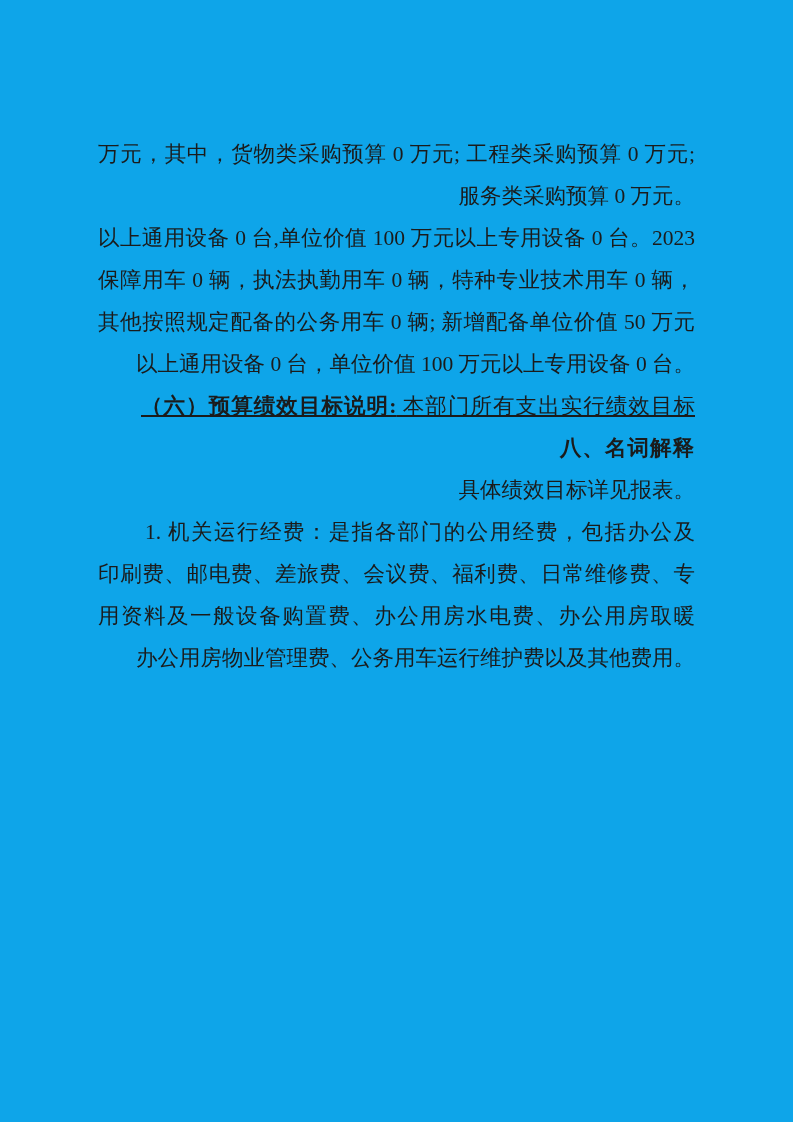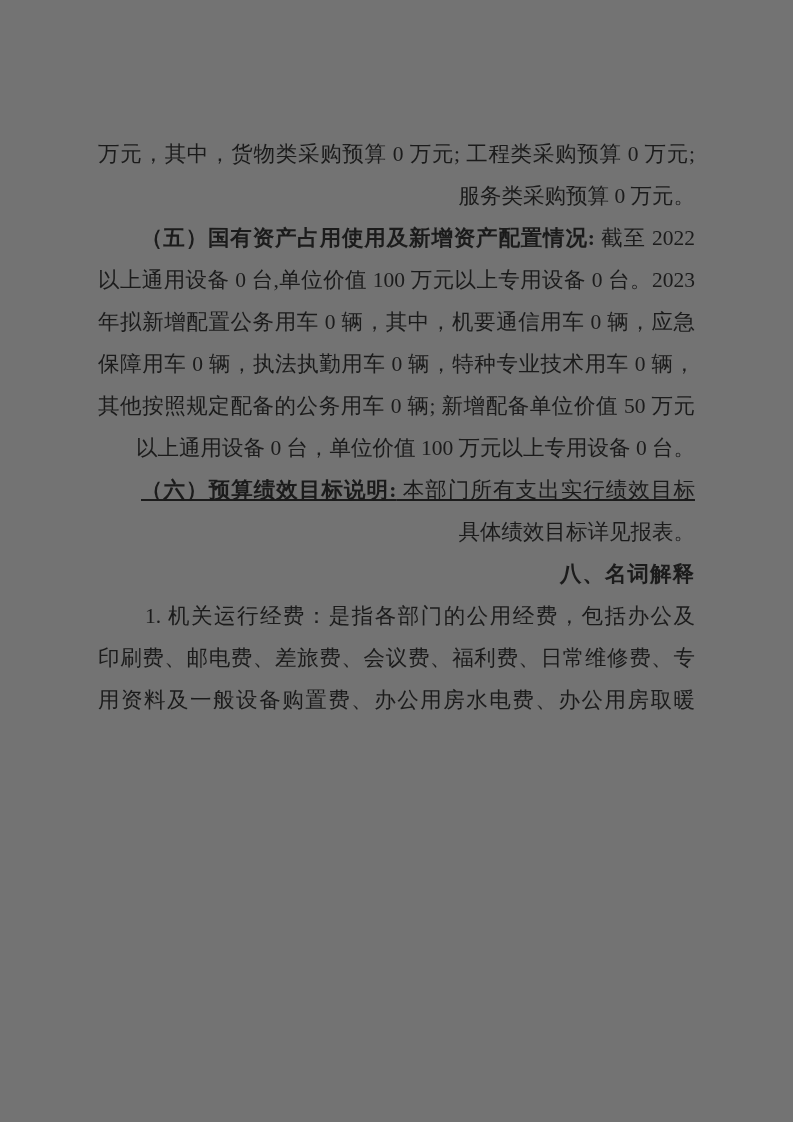--- a/index.html
+++ b/index.html
@@ -41,30 +41,29 @@
   .seg-bold { font-weight: 700; }
   .seg-hei  {
     font-weight: 700;
     font-family: "Liberation Sans", "DejaVu Sans", sans-serif;
     letter-spacing: 1px;
   }
 </style>
 </head>
 <body>
 
-<div class="page" style="background: #737373; color: rgb(27, 27, 27);">
+<div class="page" style="background: #0ea5e9; color: rgb(27, 27, 27);">
   <div class="content">
       <div class="line just" style="text-indent: 0px;"><span class="seg-body">万元，其中，货物类采购预算 0 万元; 工程类采购预算 0 万元;</span></div>
       <div class="line" style="text-indent: 0px;"><span class="seg-body">服务类采购预算 0 万元。</span></div>
-      <div class="line just" style="text-indent: 43px;"><span class="seg-bold">（五）国有资产占用使用及新增资产配置情况:</span><span class="seg-body"> 截至 2022</span></div>
       <div class="line just" style="text-indent: 0px;"><span class="seg-body">以上通用设备 0 台,单位价值 100 万元以上专用设备 0 台。2023</span></div>
-      <div class="line just" style="text-indent: 0px;"><span class="seg-body">年拟新增配置公务用车 0 辆，其中，机要通信用车 0 辆，应急</span></div>
       <div class="line just" style="text-indent: 0px;"><span class="seg-body">保障用车 0 辆，执法执勤用车 0 辆，特种专业技术用车 0 辆，</span></div>
       <div class="line just" style="text-indent: 0px;"><span class="seg-body">其他按照规定配备的公务用车 0 辆; 新增配备单位价值 50 万元</span></div>
       <div class="line" style="text-indent: 0px;"><span class="seg-body">以上通用设备 0 台，单位价值 100 万元以上专用设备 0 台。</span></div>
       <div class="line just" style="text-indent: 43px; text-decoration: underline;"><span class="seg-bold">（六）预算绩效目标说明:</span><span class="seg-body"> 本部门所有支出实行绩效目标</span></div>
+      <div class="line" style="text-indent: 43px;"><span class="seg-hei">八、名词解释</span></div>
       <div class="line" style="text-indent: 0px;"><span class="seg-body">具体绩效目标详见报表。</span></div>
-      <div class="line" style="text-indent: 43px;"><span class="seg-hei">八、名词解释</span></div>
       <div class="line just" style="text-indent: 47px;"><span class="seg-body">1. 机关运行经费：是指各部门的公用经费，包括办公及</span></div>
       <div class="line just" style="text-indent: 0px;"><span class="seg-body">印刷费、邮电费、差旅费、会议费、福利费、日常维修费、专</span></div>
       <div class="line just" style="text-indent: 0px;"><span class="seg-body">用资料及一般设备购置费、办公用房水电费、办公用房取暖费、</span></div>
+      <div class="line" style="text-indent: 0px;"><span class="seg-body">办公用房物业管理费、公务用车运行维护费以及其他费用。</span></div>
     </div>
 </div>
 
 </body></html>

